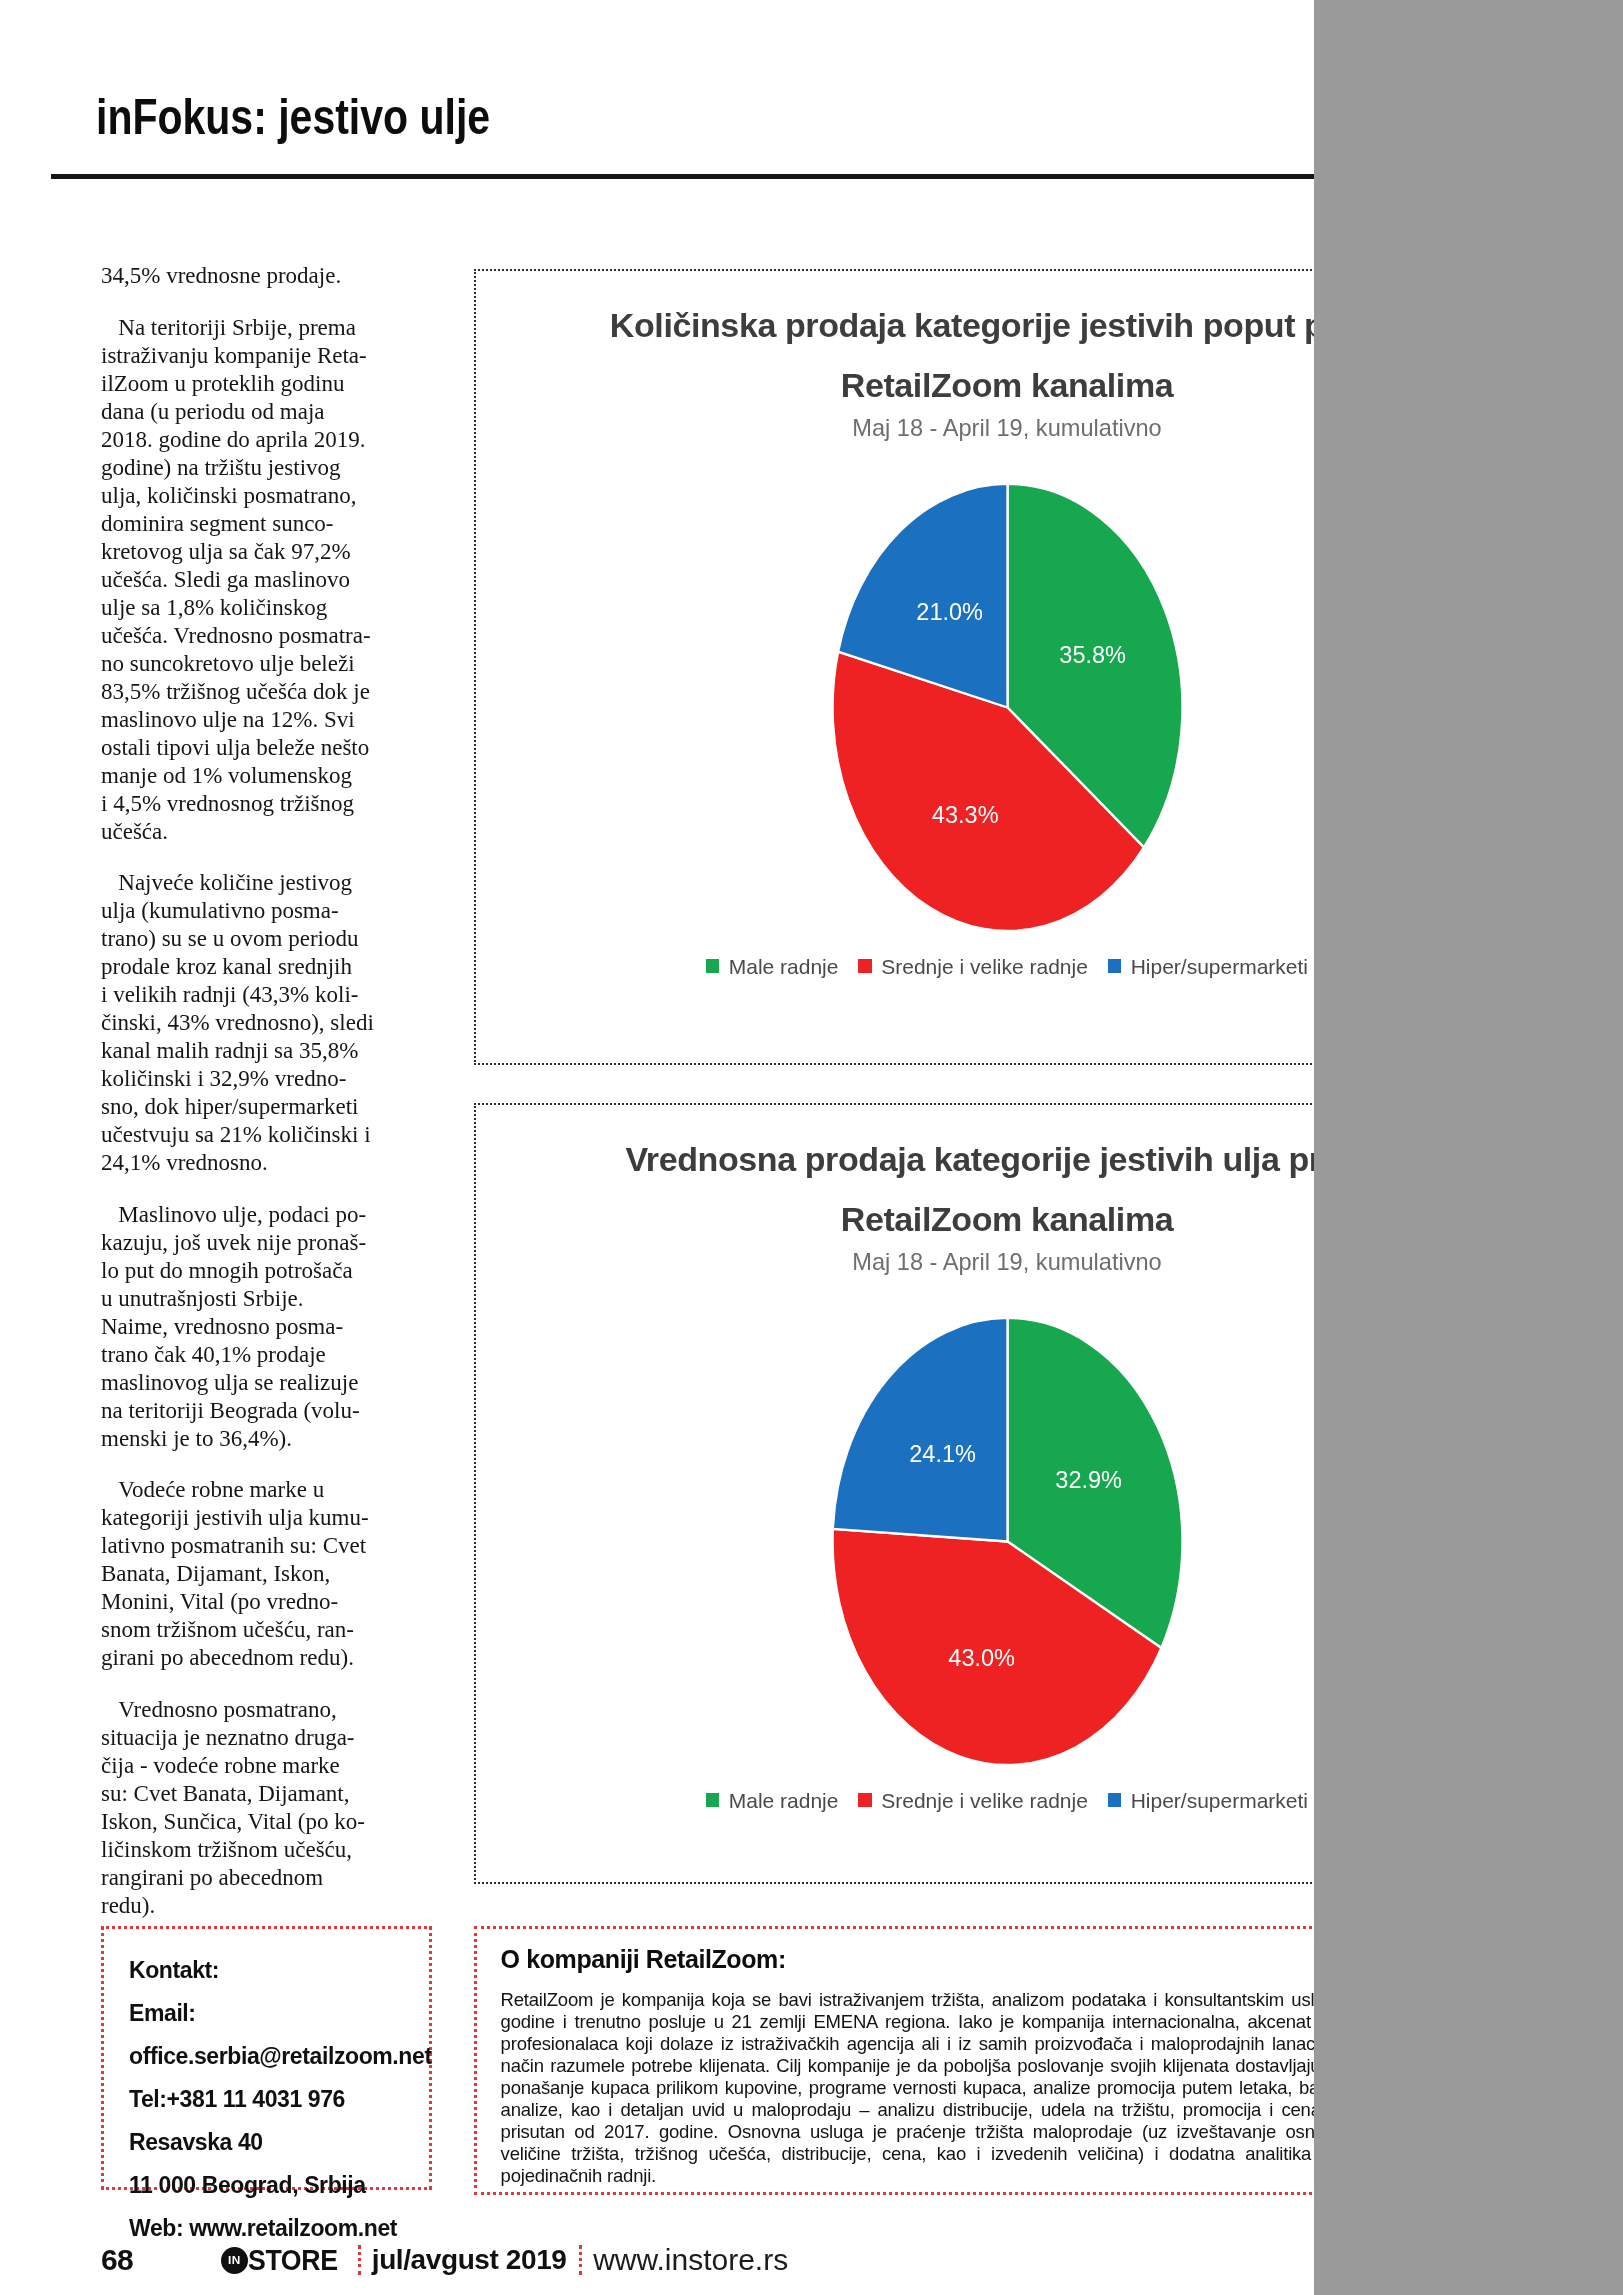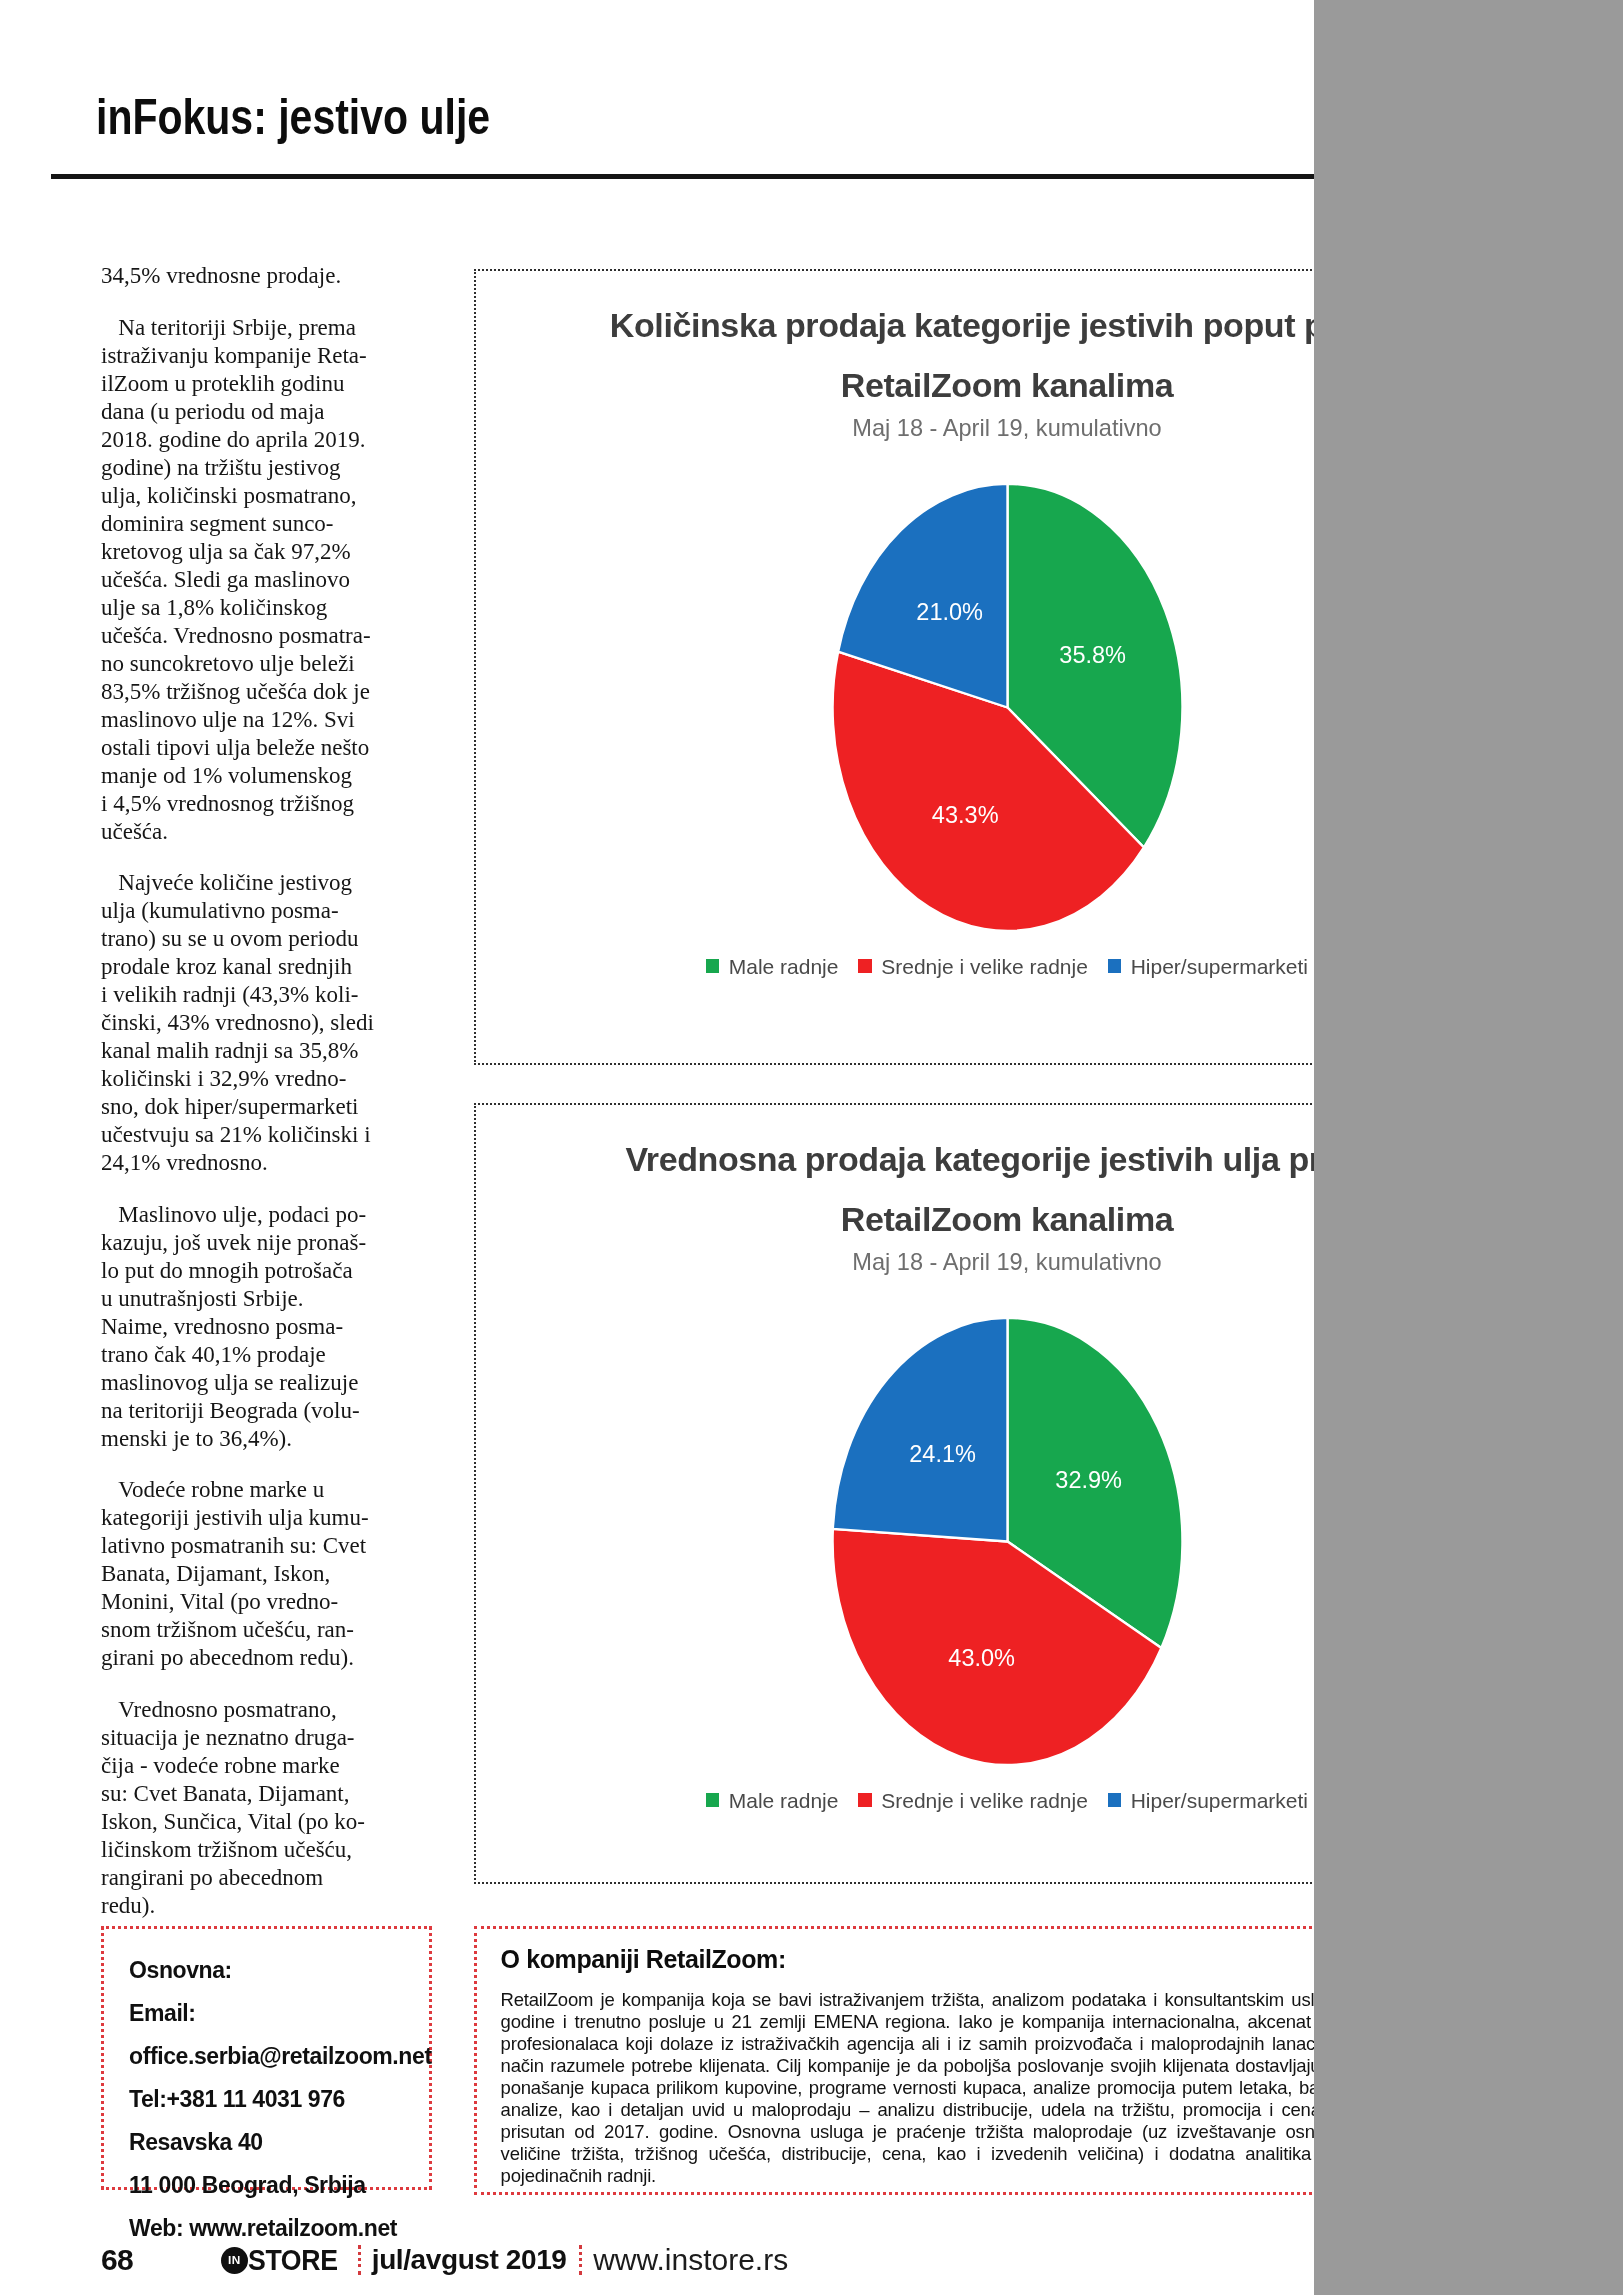--- a/index.html
+++ b/index.html
@@ -170,21 +170,21 @@
           <span>Srednje i velike radnje</span>
         </span>
         <span class="legend-item">
           <span class="swatch" style="background: rgb(27, 112, 191);"></span>
           <span>Hiper/supermarketi</span>
         </span>
       </div>
   </div>
 
   <div class="contact-box">
-    <div class="contact-line">Osnovna:</div>
+    <div class="contact-line">Kontakt:</div>
     <div class="contact-line">Email: office.serbia@retailzoom.net</div>
     <div class="contact-line">Tel:+381 11 4031 976</div>
     <div class="contact-line">Resavska 40</div>
     <div class="contact-line">11 000 Beograd, Srbija</div>
     <div class="contact-line">Web: www.retailzoom.net</div>
   </div>
 
   <div class="about-box">
     <div class="about-title">O kompaniji RetailZoom:</div>
     <div class="about-body">RetailZoom je kompanija koja se bavi istraživanjem tržišta, analizom podataka i konsultantskim uslugama. Postoji od 2011. godine i trenutno posluje u 21 zemlji EMENA regiona. Iako je kompanija internacionalna, akcenat je na lokalnim timovima profesionalaca koji dolaze iz istraživačkih agencija ali i iz samih proizvođača i maloprodajnih lanaca, kako bi se na najbolji način razumele potrebe klijenata. Cilj kompanije je da poboljša poslovanje svojih klijenata dostavljajući im rešenja vezana za ponašanje kupaca prilikom kupovine, programe vernosti kupaca, analize promocija putem letaka, basket analize, prediktivne analize, kao i detaljan uvid u maloprodaju – analizu distribucije, udela na tržištu, promocija i cena. RetailZoom je u Srbiji prisutan od 2017. godine. Osnovna usluga je praćenje tržišta maloprodaje (uz izveštavanje osnovnih parametara poput veličine tržišta, tržišnog učešća, distribucije, cena, kao i izvedenih veličina) i dodatna analitika bazirana na analizama pojedinačnih radnji.</div>

